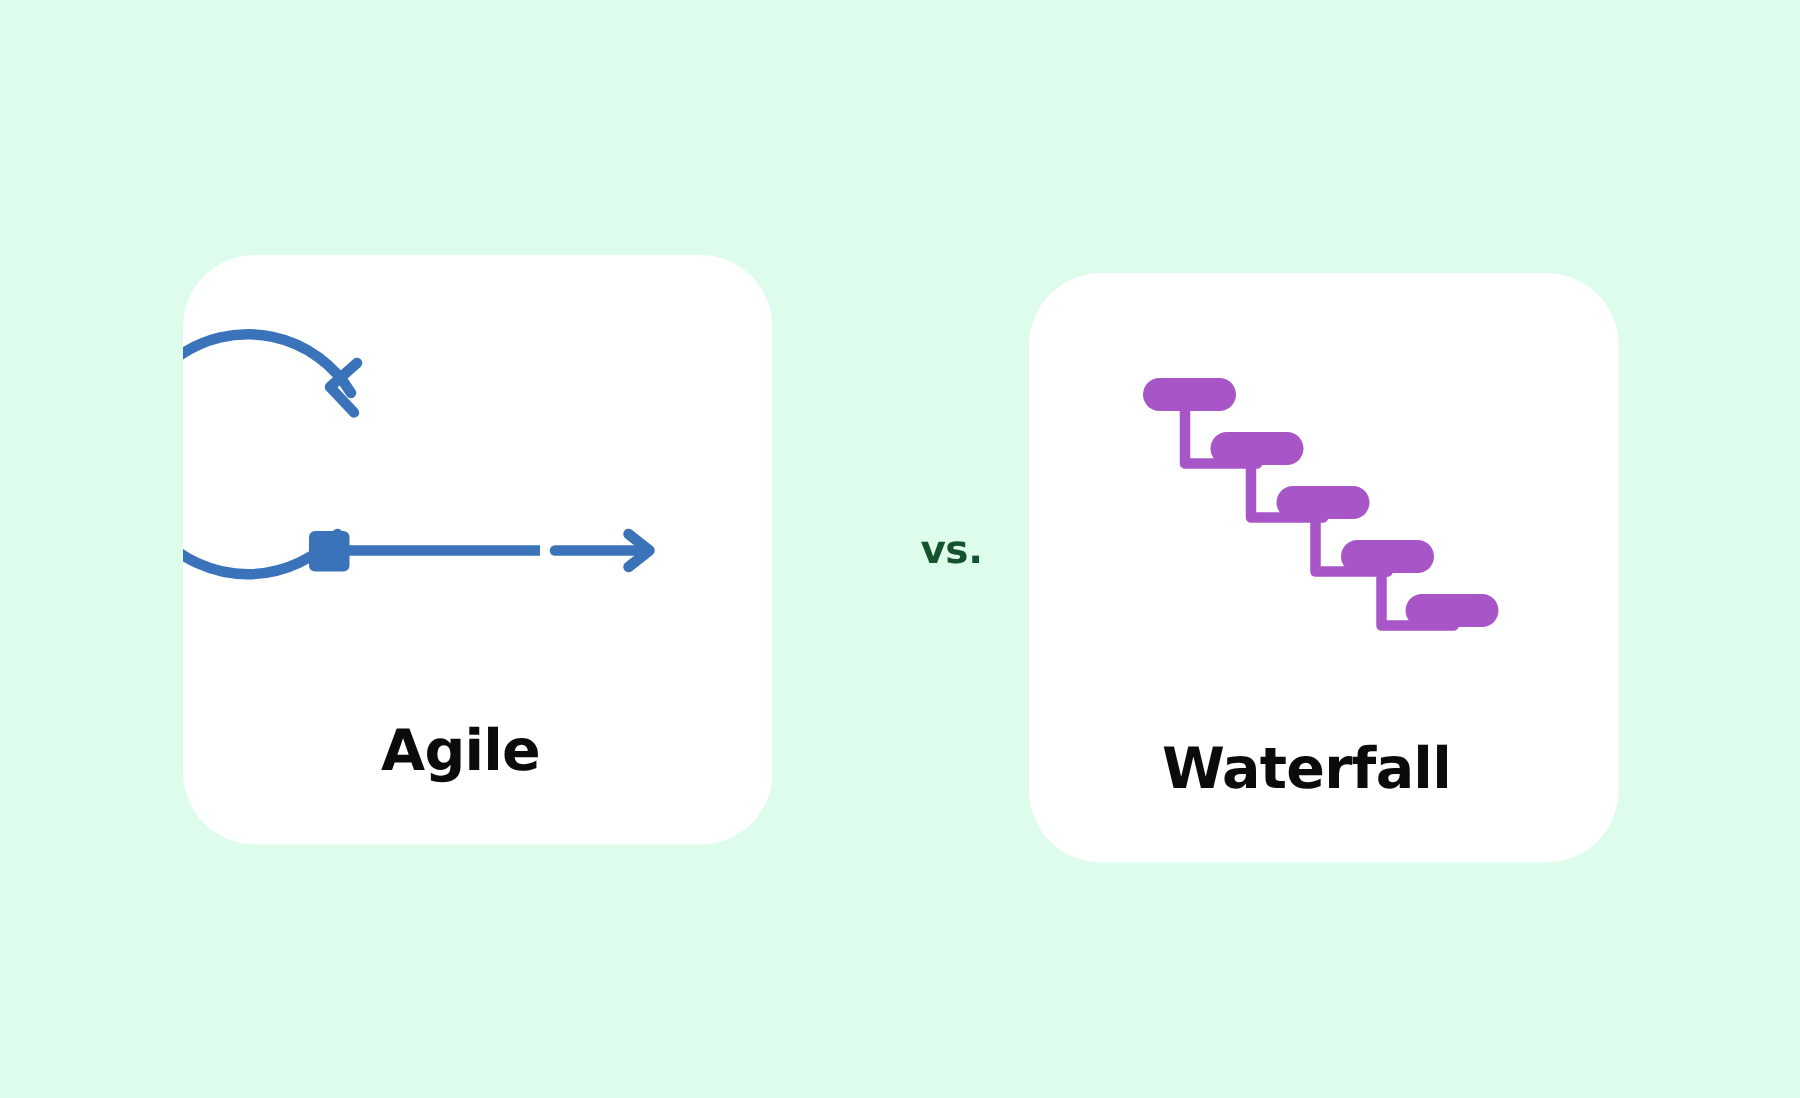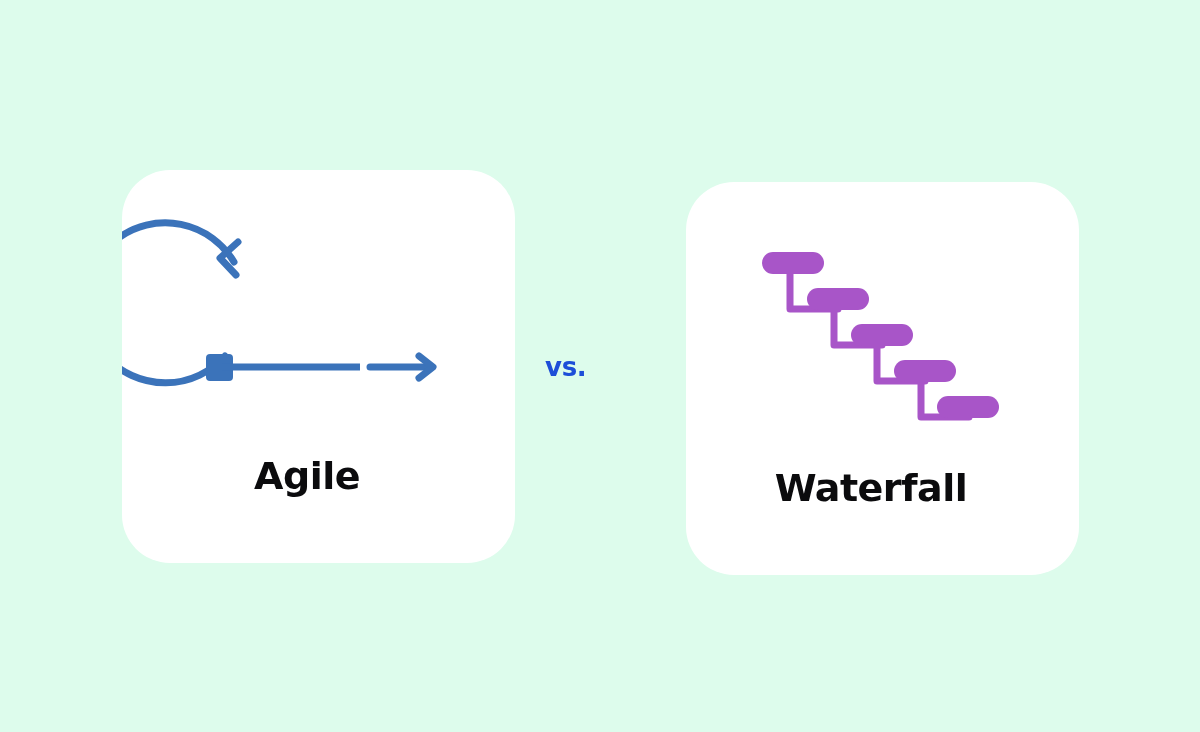--- a/index.html
+++ b/index.html
@@ -38,39 +38,39 @@
     height: 256px;
   }
   .card-figure svg {
     display: block;
     width: 393px;
     height: 256px;
   }
   .card-label {
     position: absolute;
     left: 0;
-    top: 284px;
+    top: 308px;
     width: 370px;
     text-align: center;
     font-size: 38px;
     font-weight: bold;
     letter-spacing: -0.5px;
     color: #0B0B0D;
     font-family: "DejaVu Sans", "Liberation Sans", sans-serif;
   }
   #vs-separator {
     position: absolute;
     left: 545px;
     top: 352px;
     width: 110px;
-    text-align: left;
+    text-align: right;
     font-size: 26px;
     font-weight: bold;
     letter-spacing: -0.3px;
-    color: #1d4ed8;
+    color: #14532d;
     font-family: "DejaVu Sans", "Liberation Sans", sans-serif;
   }
 </style>
 </head>
 <body>
 
 <div id="stage">
 
   <div class="card" id="card-agile">
     <div class="card-figure">

